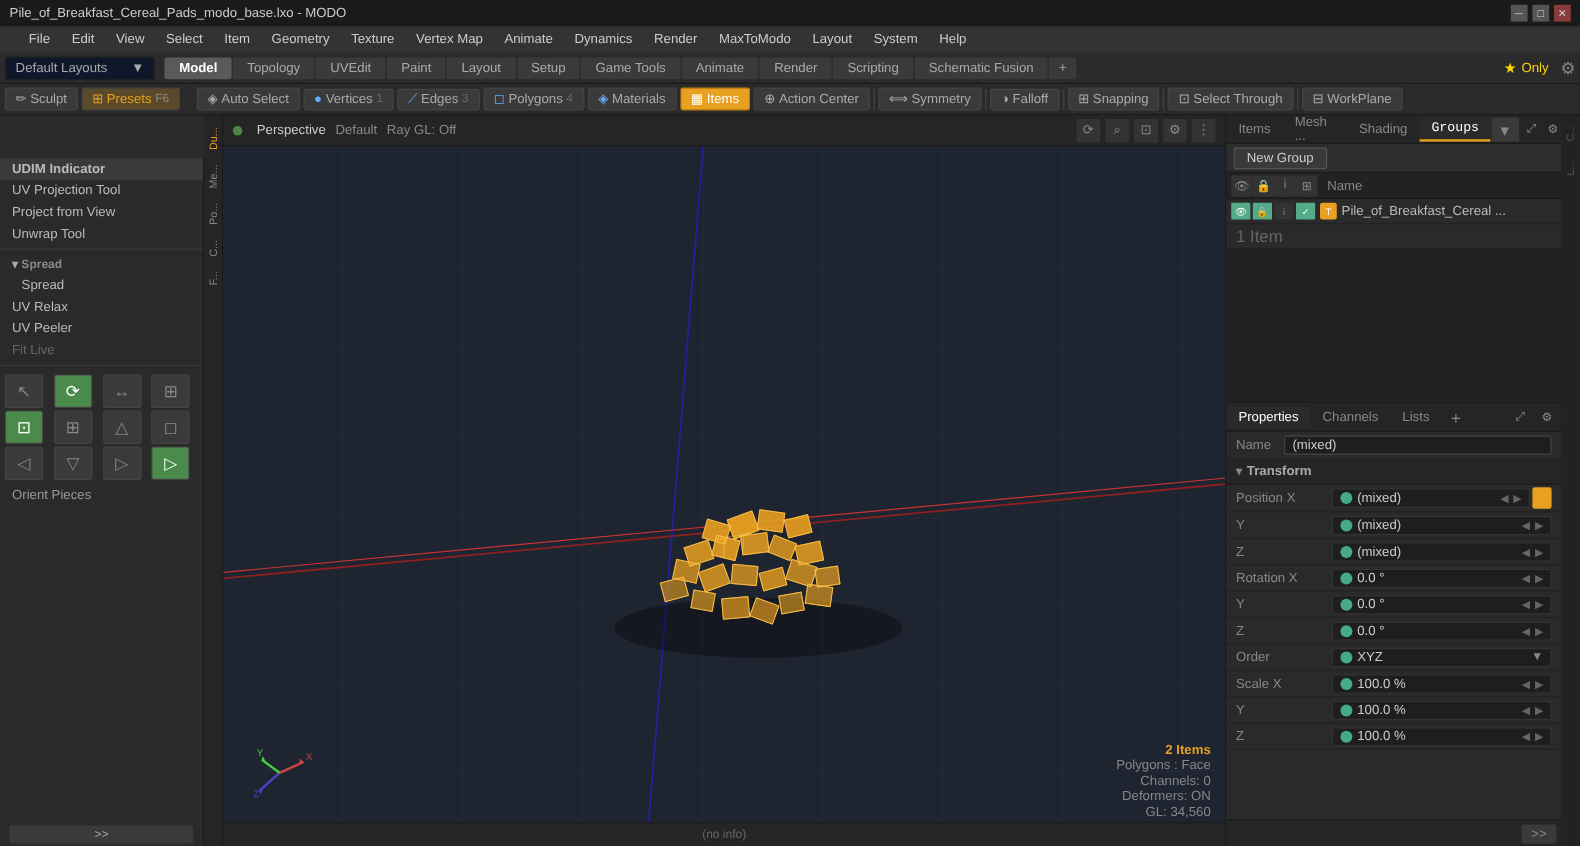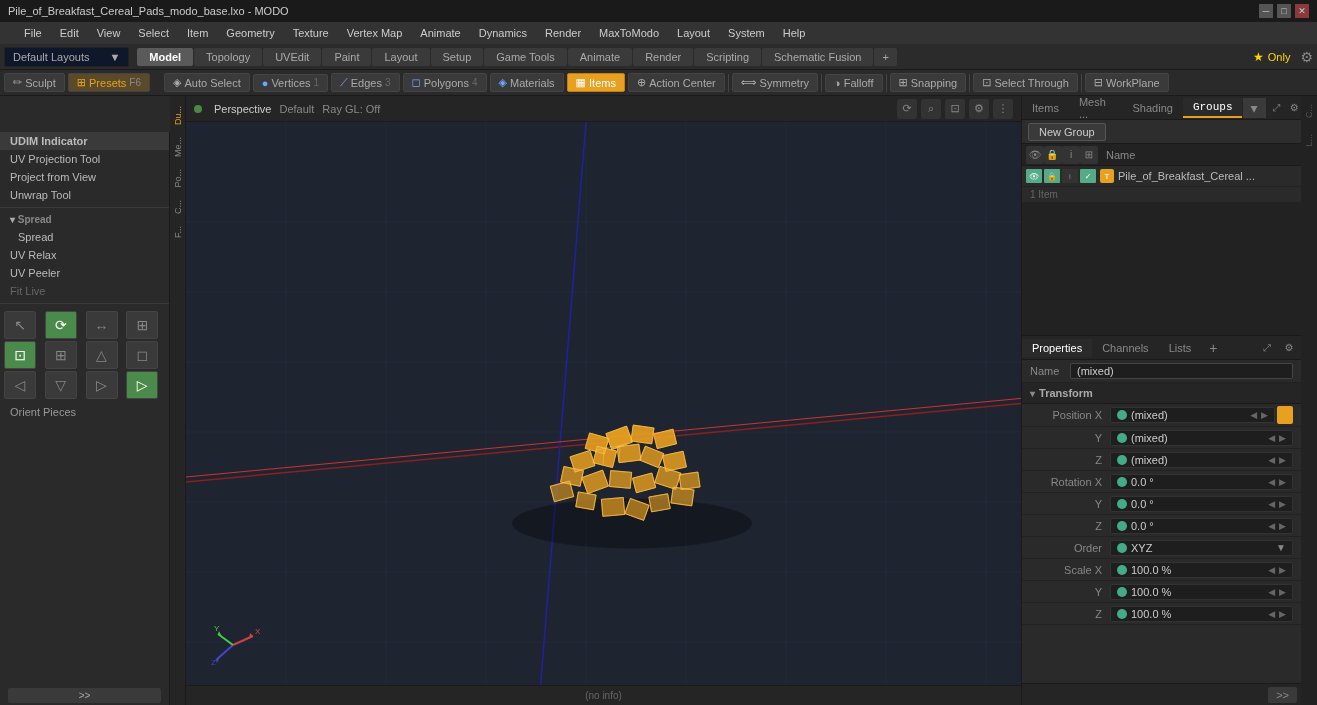--- a/index.html
+++ b/index.html
@@ -81,31 +81,31 @@
     #items-column-header { height: 22px; background: #222; display: flex; align-items: center; padding: 0 4px; border-bottom: 1px solid #1a1a1a; }
     .items-col-icon { width: 18px; height: 18px; background: #333; border-radius: 2px; display: flex; align-items: center; justify-content: center; cursor: pointer; font-size: 10px; color: #888; }
     .items-col-name { flex: 1; padding-left: 8px; font-size: 11px; color: #888; }
 
     .items-row { display: flex; align-items: center; padding: 3px 4px; background: #2a2a2a; border-bottom: 1px solid #222; cursor: pointer; }
     .items-row-icons { display: flex; gap: 2px; }
     .items-row-icon { width: 16px; height: 14px; background: #333; border-radius: 1px; display: flex; align-items: center; justify-content: center; font-size: 8px; color: #888; }
     .items-row-icon.active { background: #5a8; color: #fff; }
     .items-row-thumb { width: 14px; height: 14px; background: #e8a020; border-radius: 2px; margin: 0 4px; display: flex; align-items: center; justify-content: center; font-size: 8px; color: #fff; }
     .items-row-name { flex: 1; font-size: 11px; color: #bbb; overflow: hidden; text-overflow: ellipsis; white-space: nowrap; }
-    .items-sub { padding: 2px 8px; font-size: 10px; color: #666; }
+    .items-sub { padding: 2px 8px; font-size: 14px; color: #666; }
 
     
     #right-bottom { flex: 1; display: flex; flex-direction: column; overflow: hidden; }
     #right-bottom-tabs { height: 24px; display: flex; background: #252525; align-items: center; border-bottom: 1px solid #1a1a1a; }
     .right-bottom-tab { padding: 3px 10px; font-size: 11px; color: #888; cursor: pointer; }
     .right-bottom-tab.active { color: #fff; background: #2a2a2a; }
     .right-bottom-tab-plus { padding: 2px 8px; color: #888; font-size: 14px; cursor: pointer; }
 
     .prop-row { display: flex; align-items: center; padding: 2px 8px; border-bottom: 1px solid #222; min-height: 22px; }
-    .prop-label { color: #888; font-size: 11px; width: 80px; text-align: right; padding-right: 8px; flex-shrink: 0; }
+    .prop-label { color: #888; font-size: 11px; width: 80px; text-align: left; padding-right: 8px; flex-shrink: 0; }
     .prop-value { flex: 1; background: #1e1e1e; color: #ccc; font-size: 11px; padding: 1px 6px; border-radius: 2px; border: 1px solid #333; display: flex; align-items: center; gap: 4px; }
     .prop-value-text { flex: 1; }
     .prop-dot { width: 10px; height: 10px; border-radius: 50%; background: #555; flex-shrink: 0; cursor: pointer; }
     .prop-dot.green { background: #4a8; }
     .prop-arrow { font-size: 9px; color: #666; cursor: pointer; }
     .prop-section { padding: 4px 8px; background: #252525; font-size: 11px; color: #aaa; font-weight: bold; display: flex; align-items: center; gap: 4px; border-bottom: 1px solid #1a1a1a; }
     .prop-section-arrow { color: #888; font-size: 10px; }
     .name-row { display: flex; align-items: center; padding: 3px 8px; border-bottom: 1px solid #222; }
     .name-label { color: #888; font-size: 11px; width: 40px; }
     .name-value { flex: 1; background: #1e1e1e; color: #ccc; font-size: 11px; padding: 2px 6px; border-radius: 2px; border: 1px solid #444; }
@@ -393,20 +393,28 @@
             <rect x="163" y="78" width="20" height="15" transform="rotate(-14,173,85)" fill="none" stroke="#ffcc60" stroke-width="0.5"></rect>
 
             <line x1="120" y1="94" x2="136" y2="90" stroke="#ffcc60" stroke-width="0.4"></line>
             <line x1="128" y1="92" x2="127" y2="108" stroke="#ffcc60" stroke-width="0.4"></line>
             <line x1="104" y1="97" x2="120" y2="93" stroke="#ffcc60" stroke-width="0.4"></line>
             <line x1="112" y1="95" x2="111" y2="111" stroke="#ffcc60" stroke-width="0.4"></line>
           </g>
         </svg>
       </div>
 
+      <div id="viewport-status">
+        <div style="color:#e8a020; font-weight:bold;">2 Items</div>
+        <div>Polygons : Face</div>
+        <div>Channels: 0</div>
+        <div>Deformers: ON</div>
+        <div>GL: 34,560</div>
+        <div>20 mm</div>
+      </div>
 
       <div id="axes-indicator">
         <svg width="55" height="55" viewBox="0 0 55 55">
           <line x1="27" y1="27" x2="47" y2="18" stroke="#cc4444" stroke-width="2"></line>
           <polygon points="47,18 43,21 44,15" fill="#cc4444"></polygon>
           <line x1="27" y1="27" x2="10" y2="42" stroke="#4444cc" stroke-width="2"></line>
           <polygon points="10,42 14,39 11,45" fill="#4444cc"></polygon>
           <line x1="27" y1="27" x2="12" y2="16" stroke="#44cc44" stroke-width="2"></line>
           <polygon points="12,16 16,19 13,13" fill="#44cc44"></polygon>
           <text x="49" y="16" fill="#cc4444" font-size="8">X</text>

